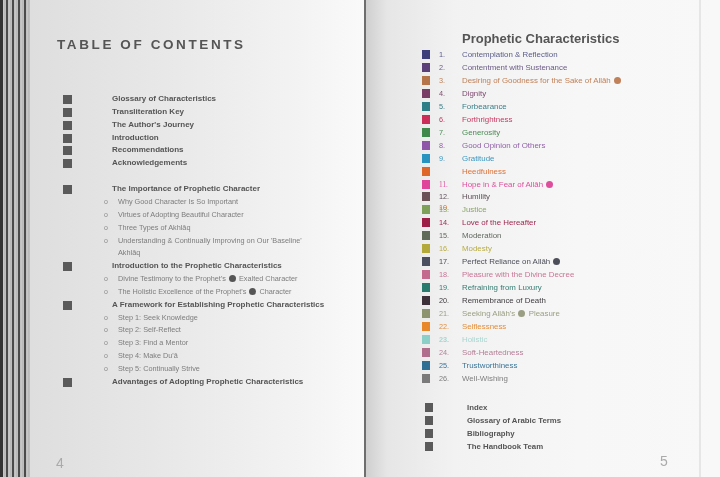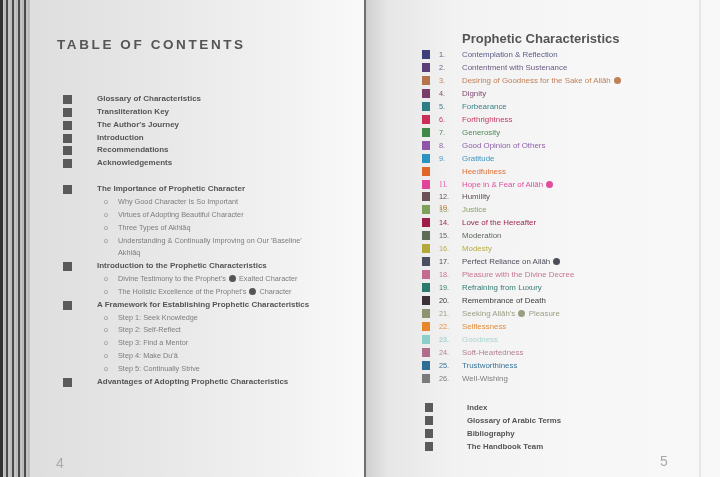--- a/index.html
+++ b/index.html
@@ -33,21 +33,21 @@
   }
 
   .toc-title {
     position:absolute; left:57px; top:37px;
     font-size:13.5px; font-weight:bold; letter-spacing:2.6px; color:#555;
   }
   .sq { display:inline-block; width:9px; height:9px; background:#5a5a5a; }
 
   .l-main { position:absolute; left:63px; font-size:8px; line-height:12.9px; color:#555; font-weight:bold; white-space:nowrap; }
   .l-main .sq { position:absolute; left:0; top:2px; }
-  .l-main .txt { position:absolute; left:34px; top:0; }
+  .l-main .txt { position:absolute; left:49px; top:0; }
 
   .l-sub { position:absolute; left:104px; font-size:7.3px; line-height:12.9px; color:#7d7d7d; white-space:nowrap; }
   .l-sub .bullet { position:absolute; left:0; top:0; font-size:7px; color:#8a8a8a; }
   .l-sub .txt { position:absolute; left:14px; top:0; }
   .honor { display:inline-block; width:7px; height:7px; border-radius:50%; background:#555; vertical-align:-1px; margin:0 1px; }
 
   .page-num { position:absolute; font-size:14px; color:#aaa; }
 
   .pc-title { position:absolute; left:462px; top:31px; font-size:13px; font-weight:bold; color:#555; }
   .pc-row { position:absolute; left:422px; height:13px; font-size:7.9px; line-height:13px; white-space:nowrap; }
@@ -275,21 +275,21 @@
         <span class="txt" style="color: rgb(154, 158, 130);"><span>Seeking Allāh's</span> <span class="honor" style="background: rgb(154, 158, 130);"></span> <span>Pleasure</span></span>
       </div>
       <div class="pc-row" style="top: 319.95px;">
         <span class="sw" style="background: rgb(232, 135, 42);"></span>
         <span class="num" style="color: rgb(230, 141, 56);">22.</span>
         <span class="txt" style="color: rgb(230, 141, 56);"><span>Selflessness</span></span>
       </div>
       <div class="pc-row" style="top: 332.9px;">
         <span class="sw" style="background: rgb(140, 207, 200);"></span>
         <span class="num" style="color: rgb(168, 214, 208); font-weight: bold;">23.</span>
-        <span class="txt" style="color: rgb(168, 214, 208);"><span>Goodness</span></span>
+        <span class="txt" style="color: rgb(168, 214, 208);"><span>Holistic</span></span>
       </div>
       <div class="pc-row" style="top: 345.85px;">
         <span class="sw" style="background: rgb(176, 110, 140);"></span>
         <span class="num" style="color: rgb(181, 125, 149);">24.</span>
         <span class="txt" style="color: rgb(181, 125, 149);"><span>Soft-Heartedness</span></span>
       </div>
       <div class="pc-row" style="top: 358.8px;">
         <span class="sw" style="background: rgb(47, 111, 148);"></span>
         <span class="num" style="color: rgb(58, 116, 152);">25.</span>
         <span class="txt" style="color: rgb(58, 116, 152);"><span>Trustworthiness</span></span>

